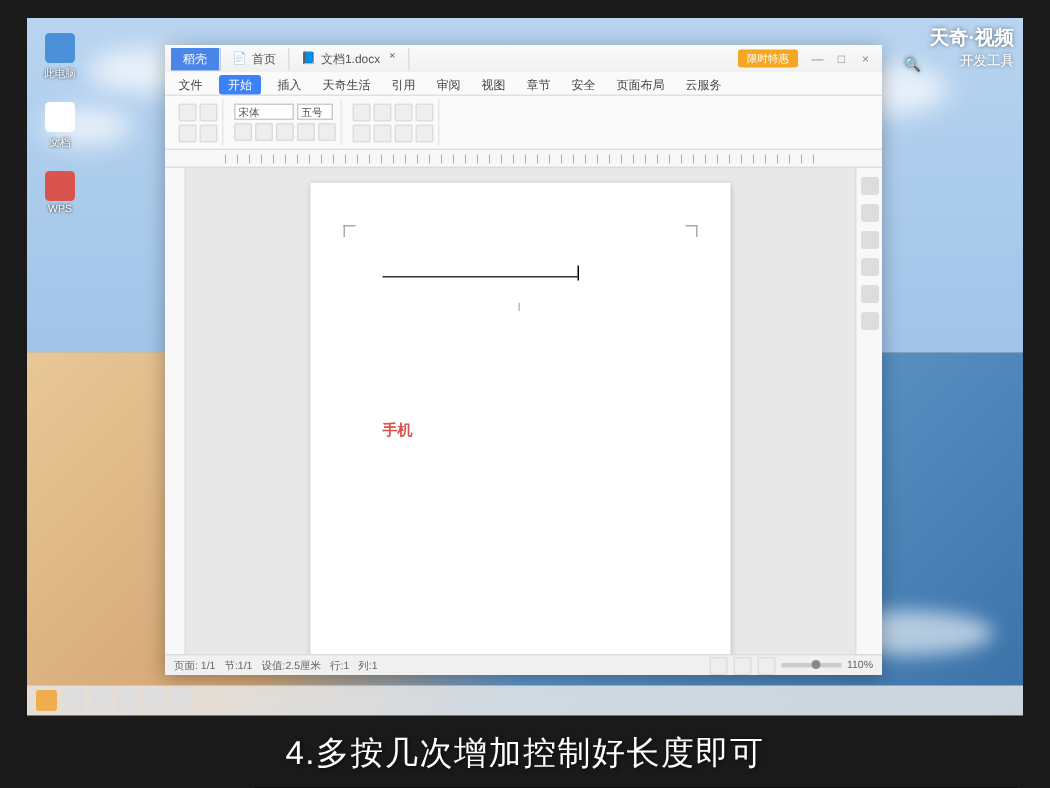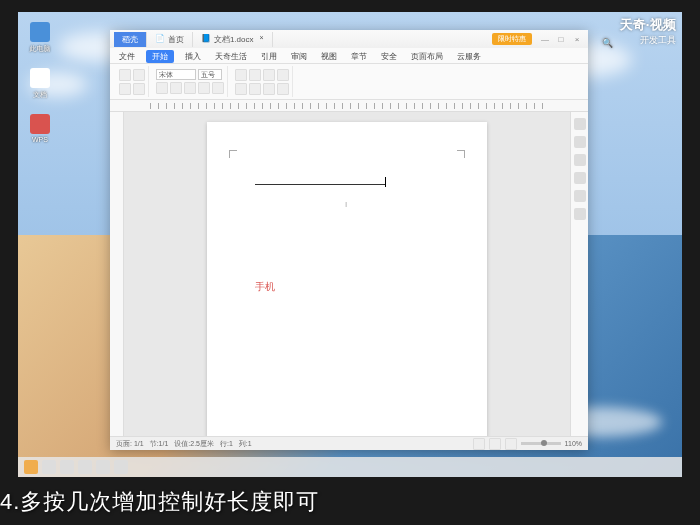--- a/index.html
+++ b/index.html
@@ -45,31 +45,31 @@
 .doc-area{flex:1;display:flex;background:#e8e8e8;overflow:hidden}
 .ruler-v{width:14px;background:#f8f8f8;border-right:1px solid #ddd}
 .page-container{flex:1;display:flex;justify-content:center;padding:10px;overflow:auto}
 .page{width:280px;height:380px;background:#fff;box-shadow:0 1px 4px rgba(0,0,0,0.2);padding:40px 30px;position:relative}
 .margin-mark{position:absolute;width:8px;height:8px;border:1px solid #aaa}
 .mm-tl{top:28px;left:22px;border-right:none;border-bottom:none}
 .mm-tr{top:28px;right:22px;border-left:none;border-bottom:none}
 .underline{position:absolute;top:62px;left:48px;width:130px;border-bottom:1px solid #333}
 .cursor{position:absolute;top:55px;left:178px;width:1px;height:10px;background:#000}
 .ghost-cursor{position:absolute;top:78px;left:138px;font-size:8px;color:#aaa}
-.red-text{position:absolute;top:158px;left:48px;font-size:10px;color:#d9534f;font-weight:normal}
+.red-text{position:absolute;top:158px;left:48px;font-size:10px;color:#d9534f;font-weight:bold}
 .side-panel{width:18px;background:#f8f8f8;border-left:1px solid #ddd;display:flex;flex-direction:column;align-items:center;gap:6px;padding-top:6px}
 .sp-icon{width:12px;height:12px;background:#ddd;border-radius:2px}
 .statusbar{height:14px;background:#f0f0f0;border-top:1px solid #ddd;display:flex;align-items:center;padding:0 6px;gap:6px;font-size:7px;color:#666}
 .sb-right{margin-left:auto;display:flex;gap:4px;align-items:center}
 .zoom-slider{width:40px;height:3px;background:#ccc;position:relative}
 .zoom-slider:before{content:"";position:absolute;left:50%;top:-2px;width:6px;height:6px;background:#888;border-radius:50%}
 .watermark{position:absolute;top:16px;right:24px;color:#fff;font-size:13px;font-weight:bold;text-shadow:0 0 3px rgba(0,0,0,0.5);z-index:100}
 .watermark small{display:block;font-size:9px;font-weight:normal;text-align:right}
 .wm-icon{position:absolute;top:22px;right:62px;color:#fff;font-size:9px;z-index:100}
-.subtitle{position:absolute;bottom:8px;left:0;right:0;text-align:left;color:#fff;font-size:22px;text-shadow:1px 1px 3px rgba(0,0,0,0.7);z-index:100;letter-spacing:1px}
+.subtitle{position:absolute;bottom:8px;left:0;right:0;text-align:center;color:#fff;font-size:22px;text-shadow:1px 1px 3px rgba(0,0,0,0.7);z-index:100;letter-spacing:1px}
 </style>
 </head>
 <body>
 
 <div class="monitor">
   <div class="screen">
     <div class="sky">
       <div class="cloud c1"></div>
         <div class="cloud c2"></div>
         <div class="cloud c3"></div>

